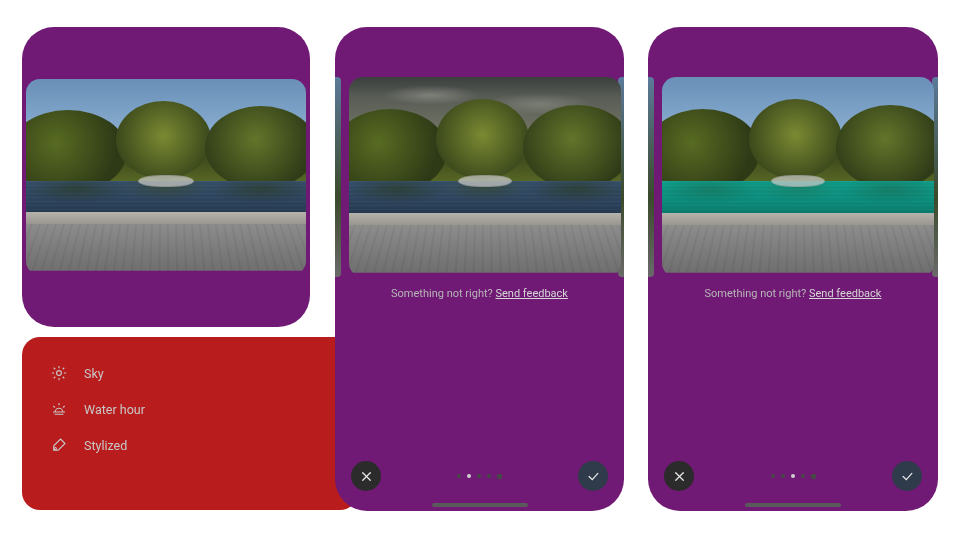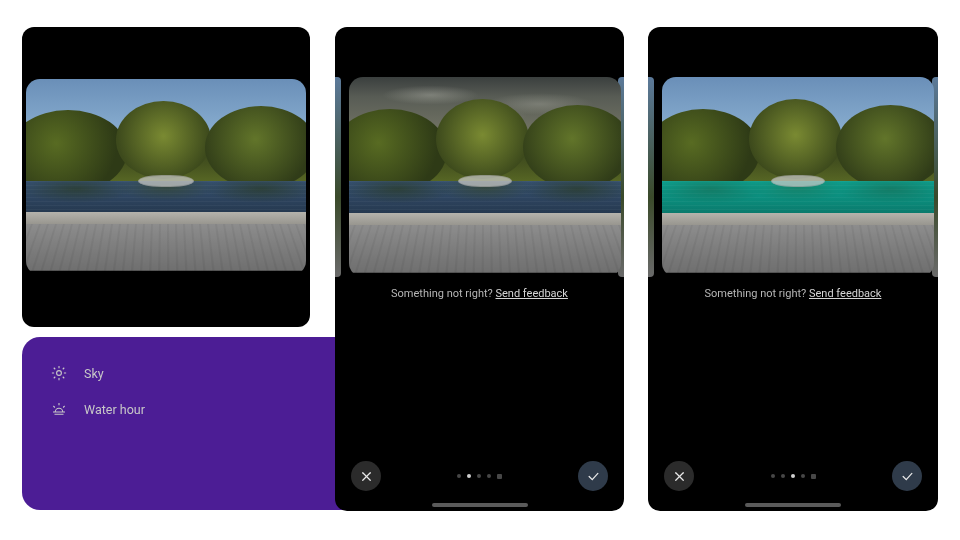--- a/index.html
+++ b/index.html
@@ -6,29 +6,29 @@
   body {
     width: 960px;
     height: 540px;
     background: #ffffff;
     font-family: -apple-system, BlinkMacSystemFont, "Segoe UI", Roboto, sans-serif;
     overflow: hidden;
     position: relative;
   }
   .panel {
     position: absolute;
-    background: #000000;
-    border-radius: 12px;
+    background: #701a75;
+    border-radius: 32px;
     overflow: hidden;
   }
   
   #panel-a { left: 22px; top: 27px; width: 288px; height: 300px; }
   #panel-a .photo { position: absolute; left: 4px; top: 52px; width: 280px; height: 196px; border-radius: 14px; overflow: hidden; }
   
-  #panel-b { left: 22px; top: 337px; width: 336px; height: 173px; background:#4c1d95; border-radius:18px; }
+  #panel-b { left: 22px; top: 337px; width: 336px; height: 173px; background:#b91c1c; border-radius:18px; }
   .menu { padding: 18px 0; display:flex; flex-direction:column; }
   .menu-item {
     display:flex; align-items:center; gap:16px;
     padding: 9px 28px;
     color:#c8c8c8; font-size:12.5px; font-weight:400;
     cursor:pointer;
   }
   .menu-item .icon {
     width:18px; height:18px; display:flex; align-items:center; justify-content:center;
     color:#c8c8c8;
@@ -154,20 +154,29 @@
             <path d="M4 16h16"></path>
             <path d="M7 16a5 5 0 0 1 10 0"></path>
             <line x1="12" y1="4" x2="12" y2="7"></line>
             <line x1="4.5" y1="8" x2="6.5" y2="10"></line>
             <line x1="19.5" y1="8" x2="17.5" y2="10"></line>
             <path d="M6 19h12"></path>
           </svg>
       </span>
       <span>Water hour</span>
     </div>
+    <div class="menu-item">
+      <span class="icon">
+        <svg viewBox="0 0 24 24">
+            <path d="M14 4l6 6-9 9H5v-6z"></path>
+            <circle cx="7" cy="17" r="1.6"></circle>
+          </svg>
+      </span>
+      <span>Stylized</span>
+    </div>
   </div>
 </div>
 
 <div id="panel-c" class="panel">
   <div class="sliver-left"></div>
   <div class="sliver-right"></div>
   <div class="editor-photo">
     <div class="scene">
       <div class="sky-dramatic"></div>
       <div class="trees-band"></div>

